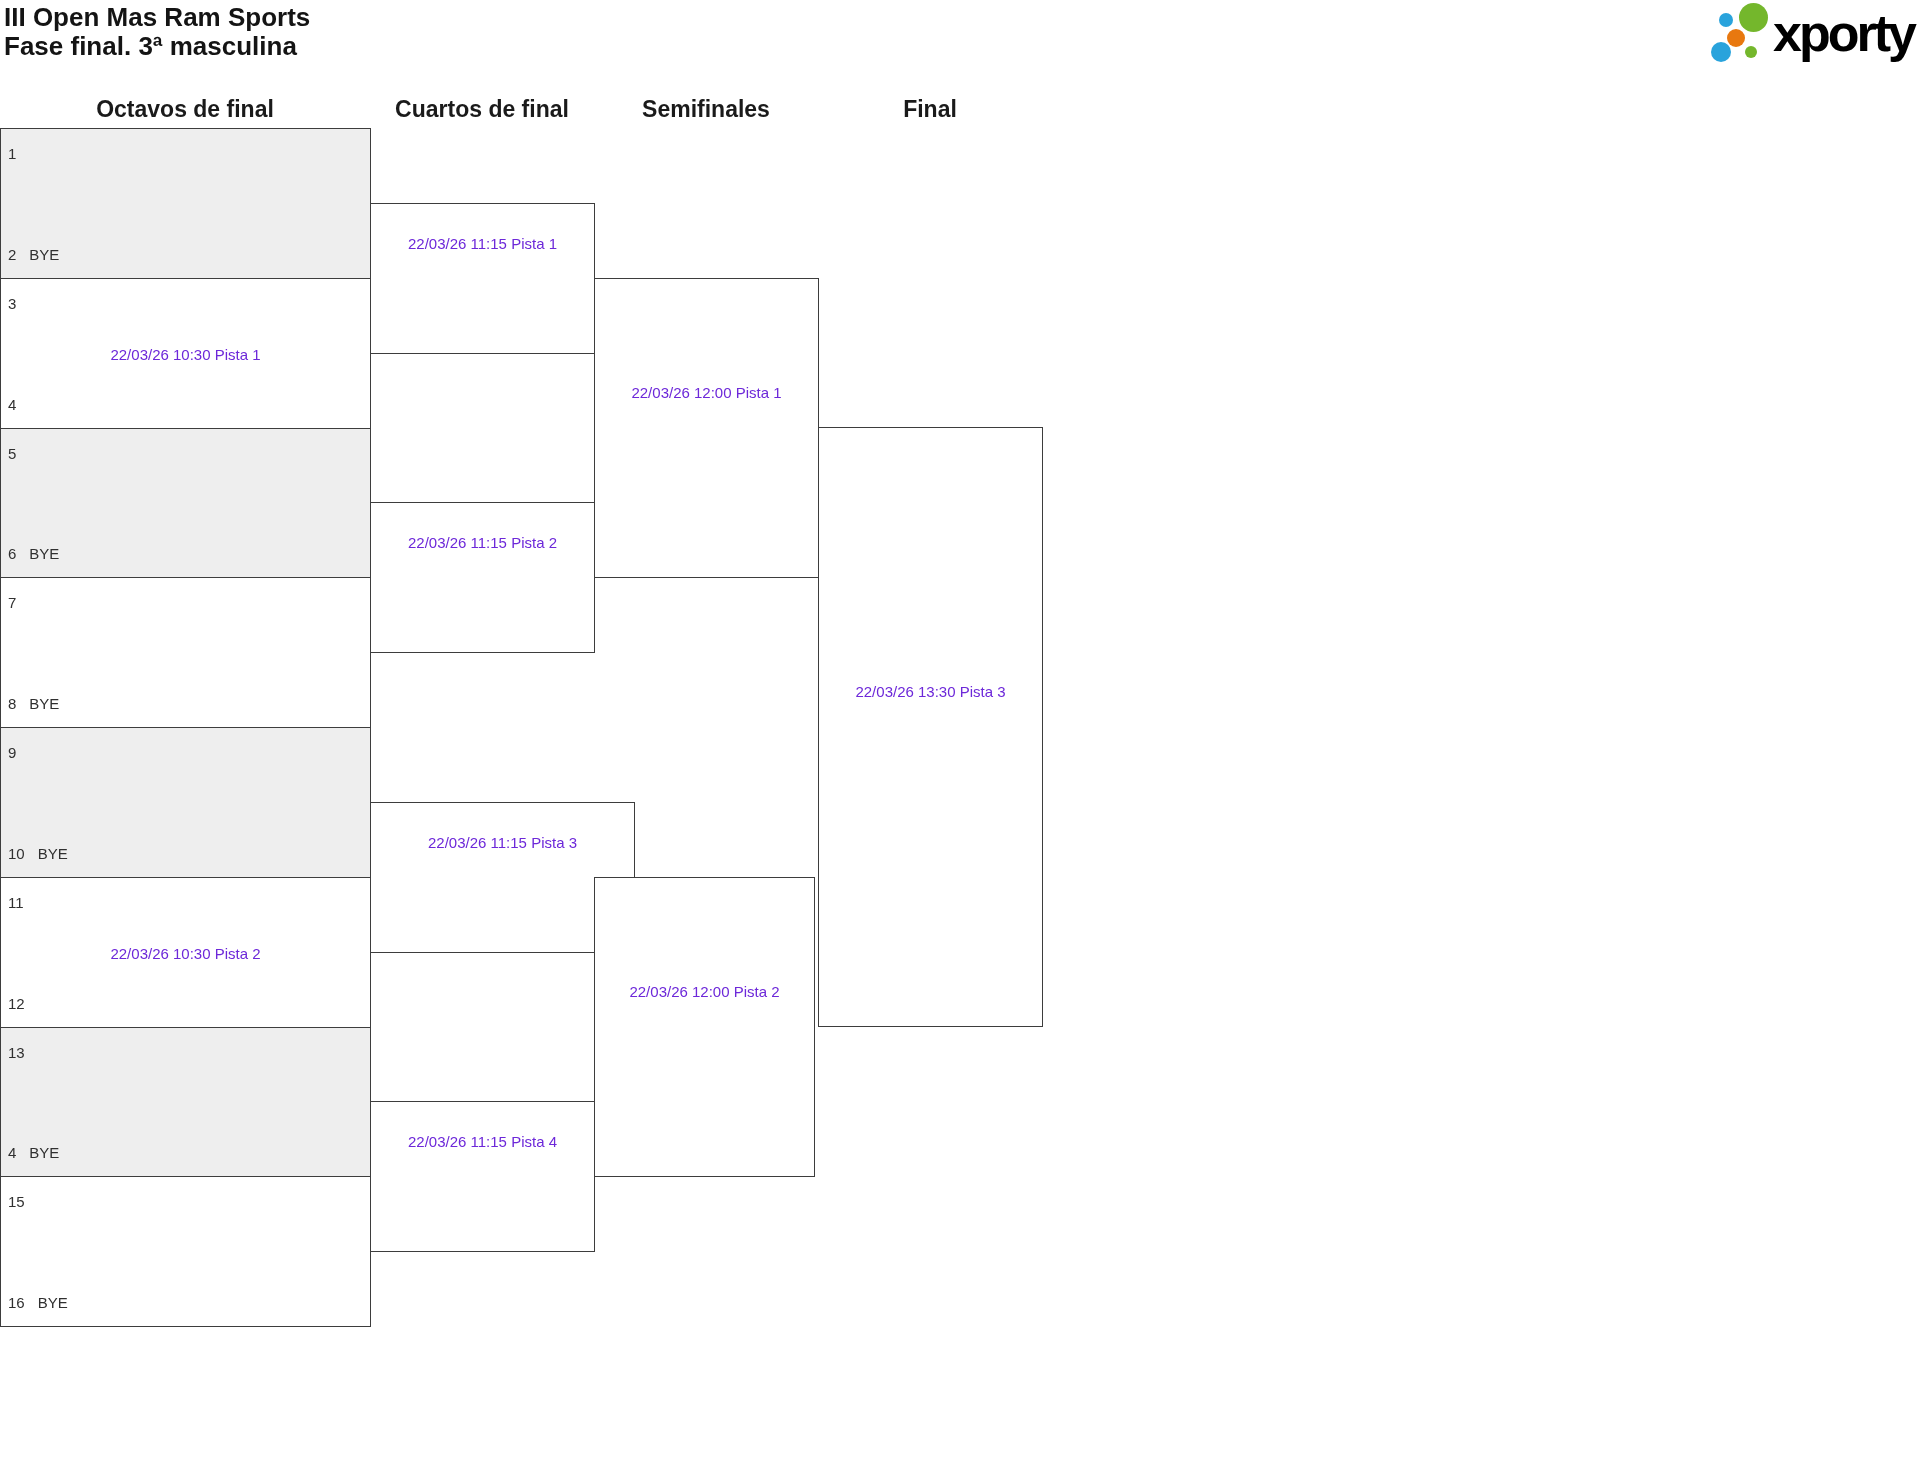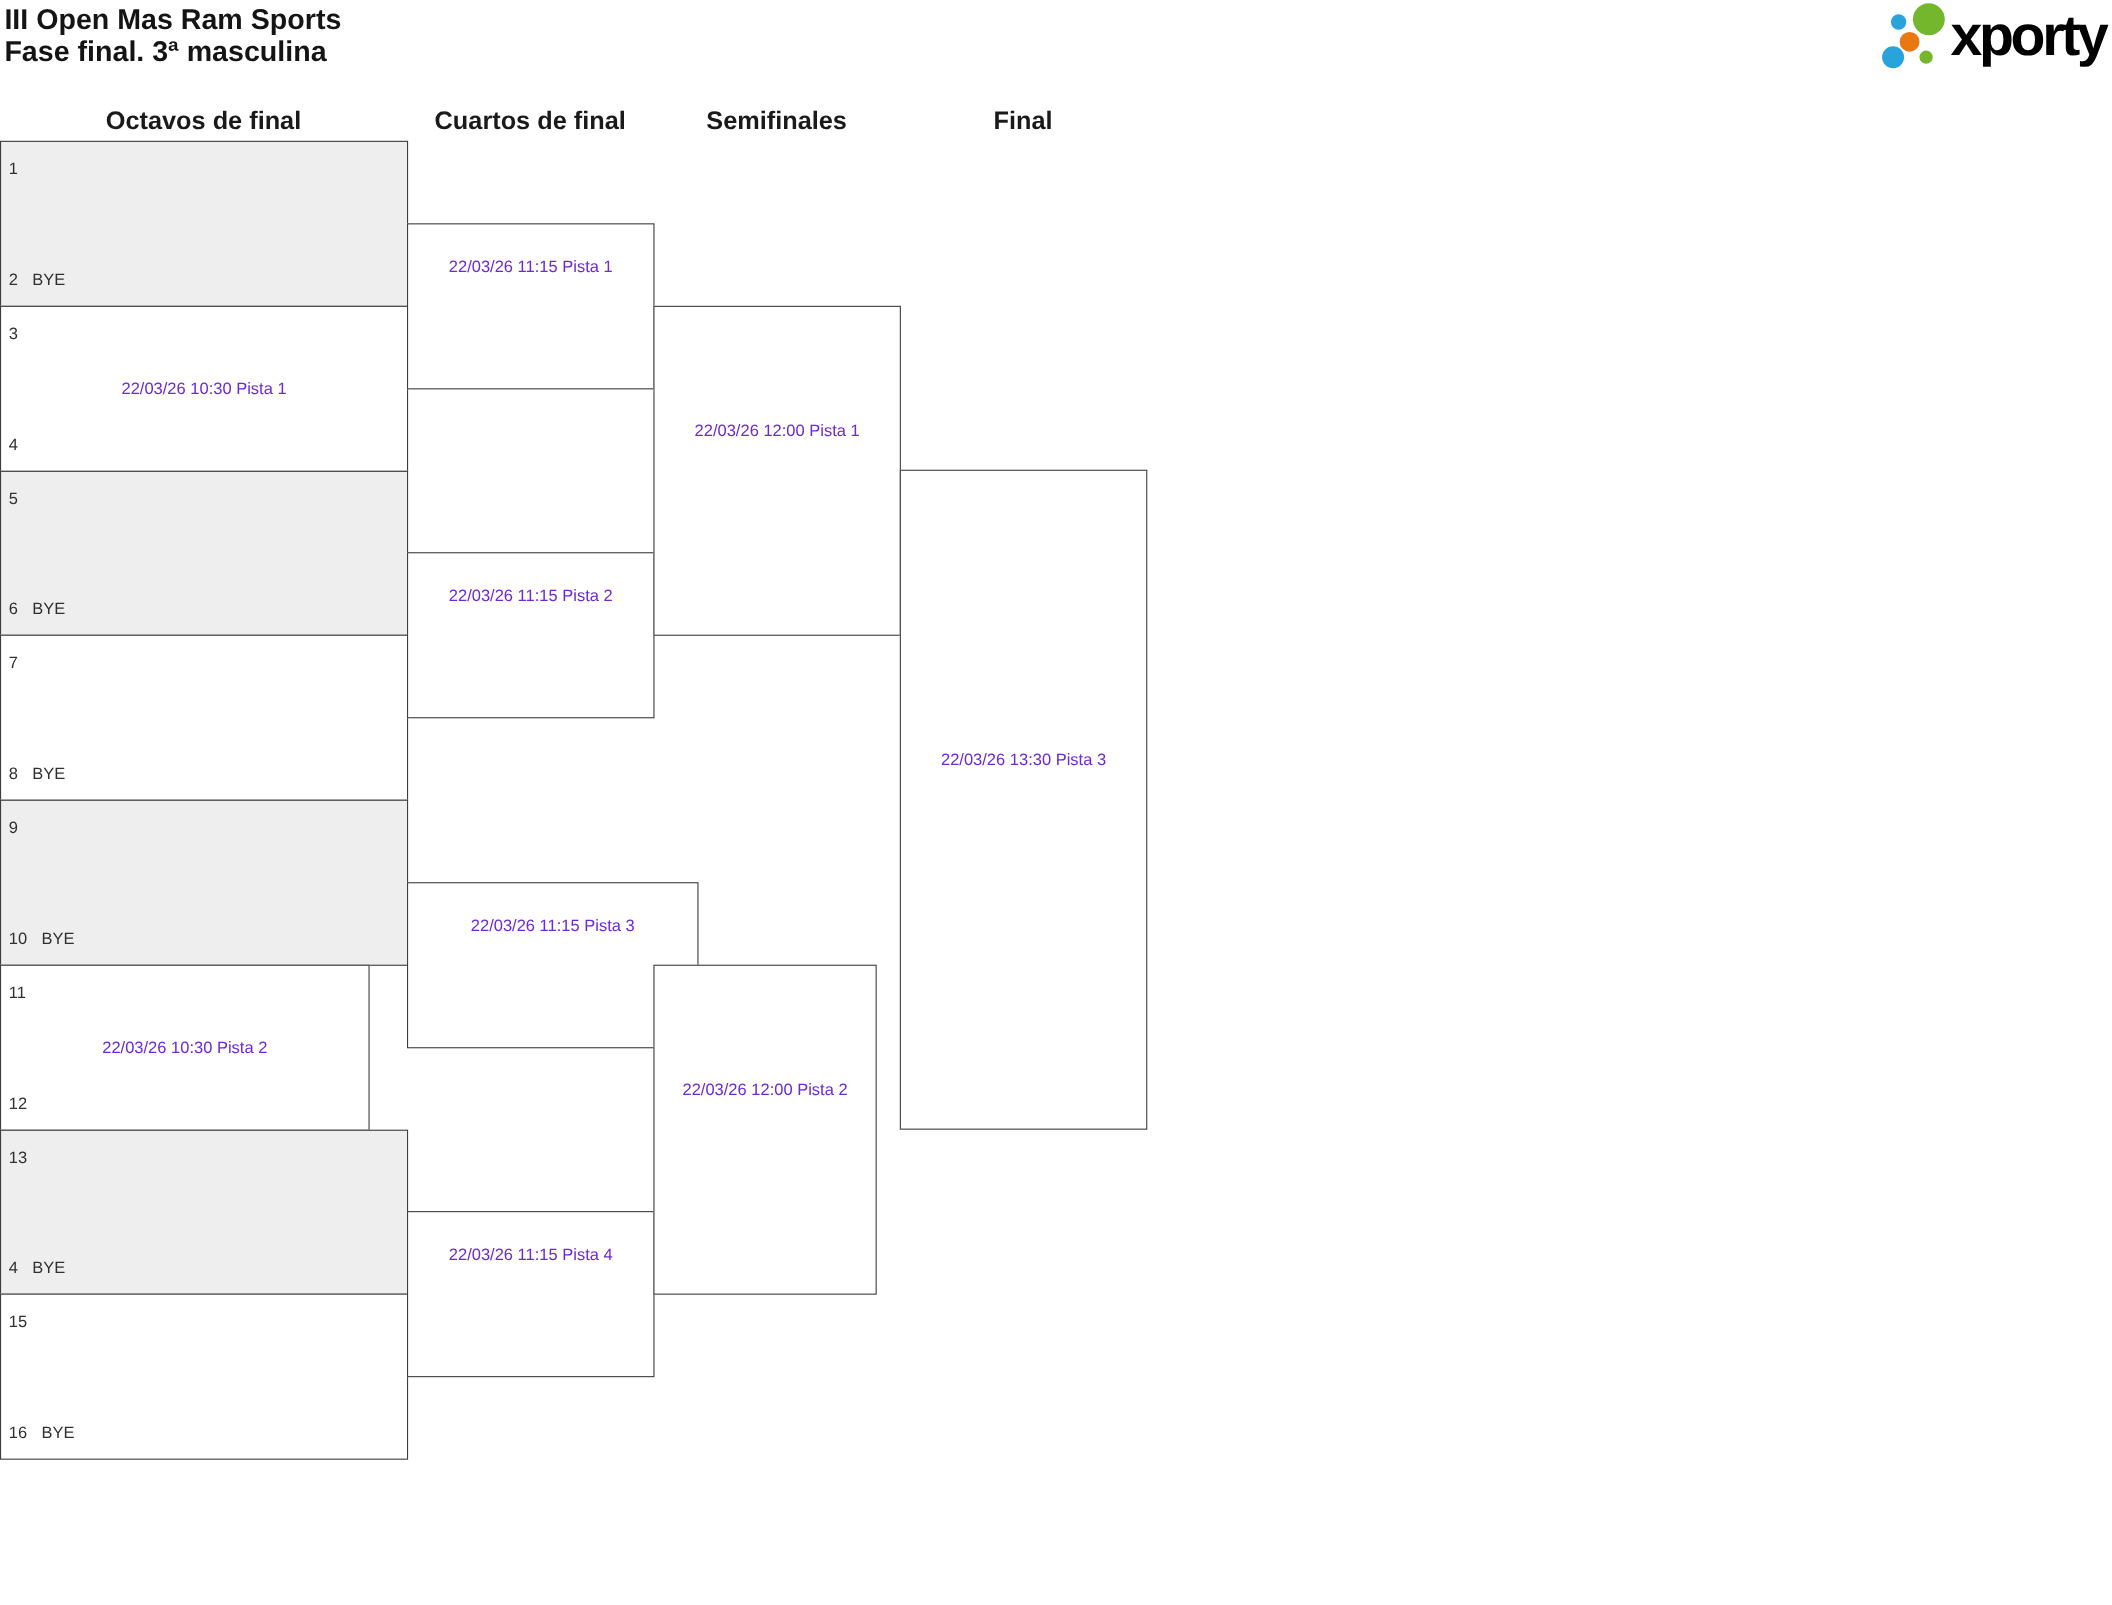--- a/index.html
+++ b/index.html
@@ -127,21 +127,21 @@
     <span class="slot top">
         <span>9</span>
         <span></span>
       </span>
     <span class="slot bottom">
         <span>10</span>
         <span>BYE</span>
       </span>
     <span class="sched mid"></span>
   </div>
-  <div class="match" style="left:0;width:336px;top:877px;height:151px;">
+  <div class="match" style="left:0;width:371px;top:877px;height:151px;">
     <span class="slot top">
         <span>11</span>
         <span></span>
       </span>
     <span class="slot bottom">
         <span>12</span>
         <span></span>
       </span>
     <span class="sched mid">22/03/26 10:30 Pista 2</span>
   </div>
@@ -177,21 +177,21 @@
   <div class="match" style="left:370px;width:265px;top:802px;height:151px;">
     <span class="sched up">22/03/26 11:15 Pista 3</span>
   </div>
   <div class="match" style="left:370px;width:225px;top:1101px;height:151px;">
     <span class="sched up">22/03/26 11:15 Pista 4</span>
   </div>
 
   <div class="match" style="left:594px;width:225px;top:278px;height:300px;">
     <span class="sched up">22/03/26 12:00 Pista 1</span>
   </div>
-  <div class="match" style="left:594px;width:203px;top:877px;height:300px;">
+  <div class="match" style="left:594px;width:221px;top:877px;height:300px;">
     <span class="sched up">22/03/26 12:00 Pista 2</span>
   </div>
 
   <div class="match" style="left:818px;width:225px;top:427px;height:600px;">
     <span class="sched up">22/03/26 13:30 Pista 3</span>
   </div>
 
 </div>
 
 </body></html>

